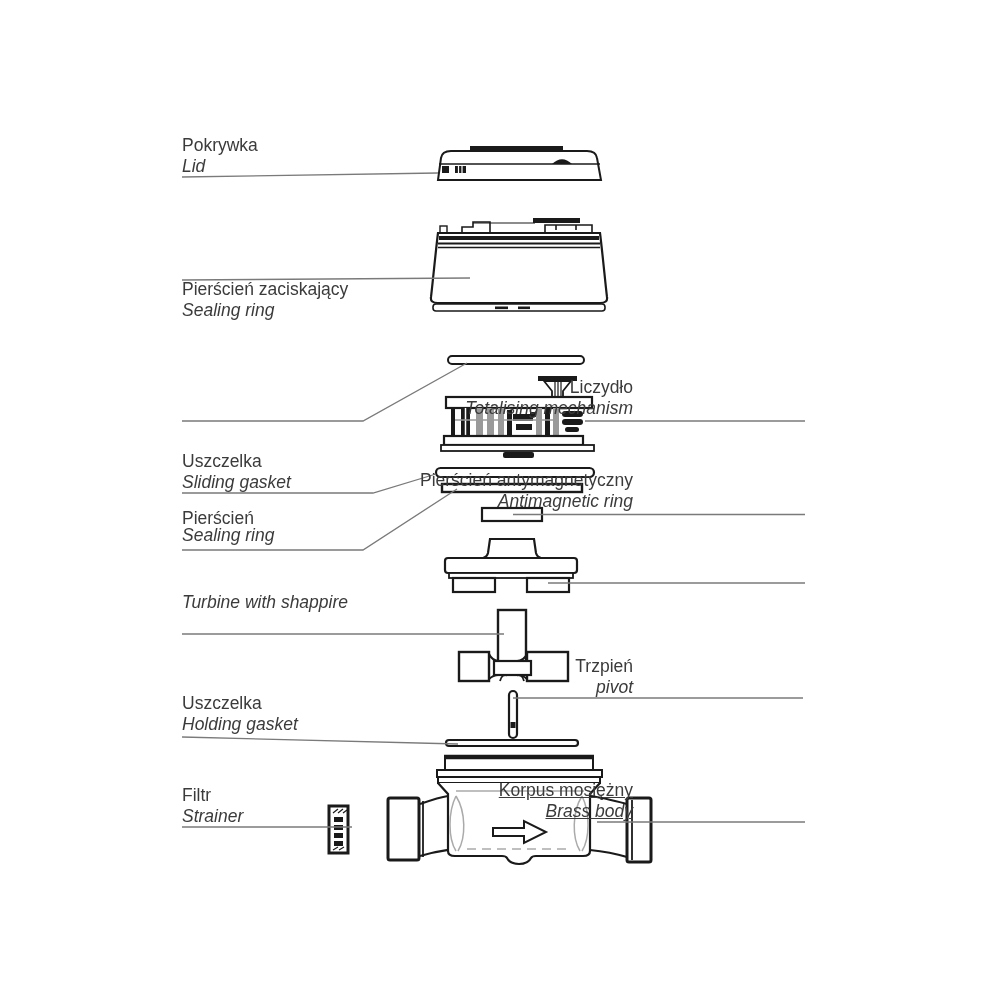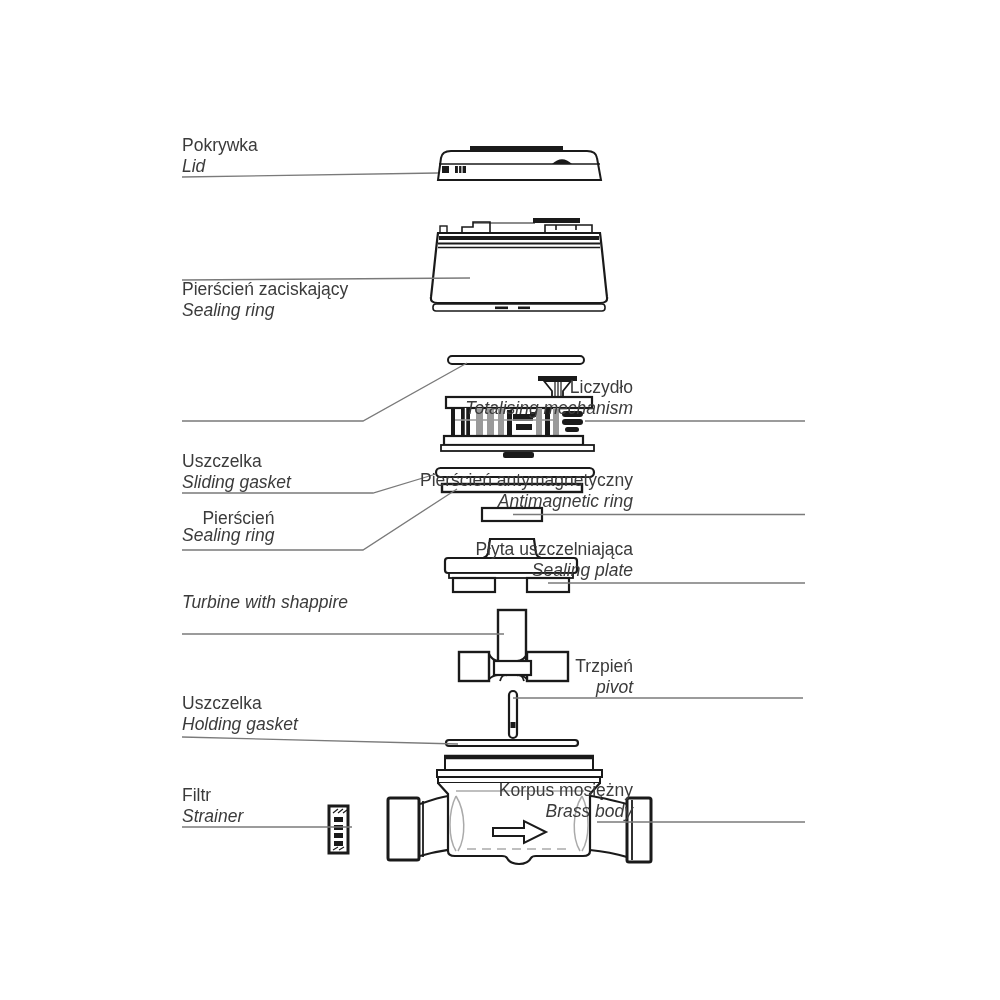--- a/index.html
+++ b/index.html
@@ -9,30 +9,30 @@
   .part-label{position:absolute;font-size:17.5px;line-height:21px;color:#3b3b3b;white-space:nowrap;}
   .part-label .pl{display:block;font-style:normal;}
   .part-label .en{display:block;font-style:italic;}
   .part-label.right{text-align:right;}
   .part-label.tight{line-height:17px;}
   
   .lab-lid{left:182px;top:135px;}
   .lab-clamp{left:182px;top:236px;margin-top:43px;}
   .lab-anticond{left:182px;top:377px;}
   .lab-sliding{left:182px;top:451px;}
-  .lab-sealring{left:182px;top:510px;text-align:right;}
+  .lab-sealring{left:182px;top:510px;}
   .lab-turbine{left:182px;top:592px;}
   .lab-holding{left:182px;top:693px;}
   .lab-strainer{left:182px;top:785px;}
   
   .lab-total{right:195px;top:377px;}
   .lab-antimag{right:195px;top:470px;}
   .lab-plate{right:195px;top:539px;}
   .lab-pivot{right:195px;top:656px;}
-  .lab-body{right:195px;top:780px;}
+  .lab-body{right:195px;top:780px;text-decoration:underline;}
 </style>
 </head>
 <body>
 
 <div class="canvas">
 
   <svg class="drawing" width="1000" height="1000" viewBox="0 0 1000 1000">
 
     <g>
       <path d="M438,180 L441,158 Q442,151 451,151 L587,151 Q596,151 597,158 L601,180 Z" fill="#fff" stroke="#1a1a1a" stroke-width="2"></path>
@@ -219,24 +219,20 @@
   </div>
 
   <div class="part-label right lab-antimag">
     <span class="pl">Pierścień antymagnetyczny</span>
     <span class="en">Antimagnetic ring</span>
   </div>
   <div class="part-label right lab-total">
     <span class="pl">Liczydło</span>
     <span class="en">Totalising mechanism</span>
   </div>
-  <div class="part-label right lab-plate">
-    <span class="pl">Płyta uszczelniająca</span>
-    <span class="en">Sealing plate</span>
-  </div>
   <div class="part-label right lab-pivot">
     <span class="pl">Trzpień</span>
     <span class="en">pivot</span>
   </div>
   <div class="part-label right lab-body">
     <span class="pl">Korpus mosiężny</span>
     <span class="en">Brass body</span>
   </div>
 
 </div>

